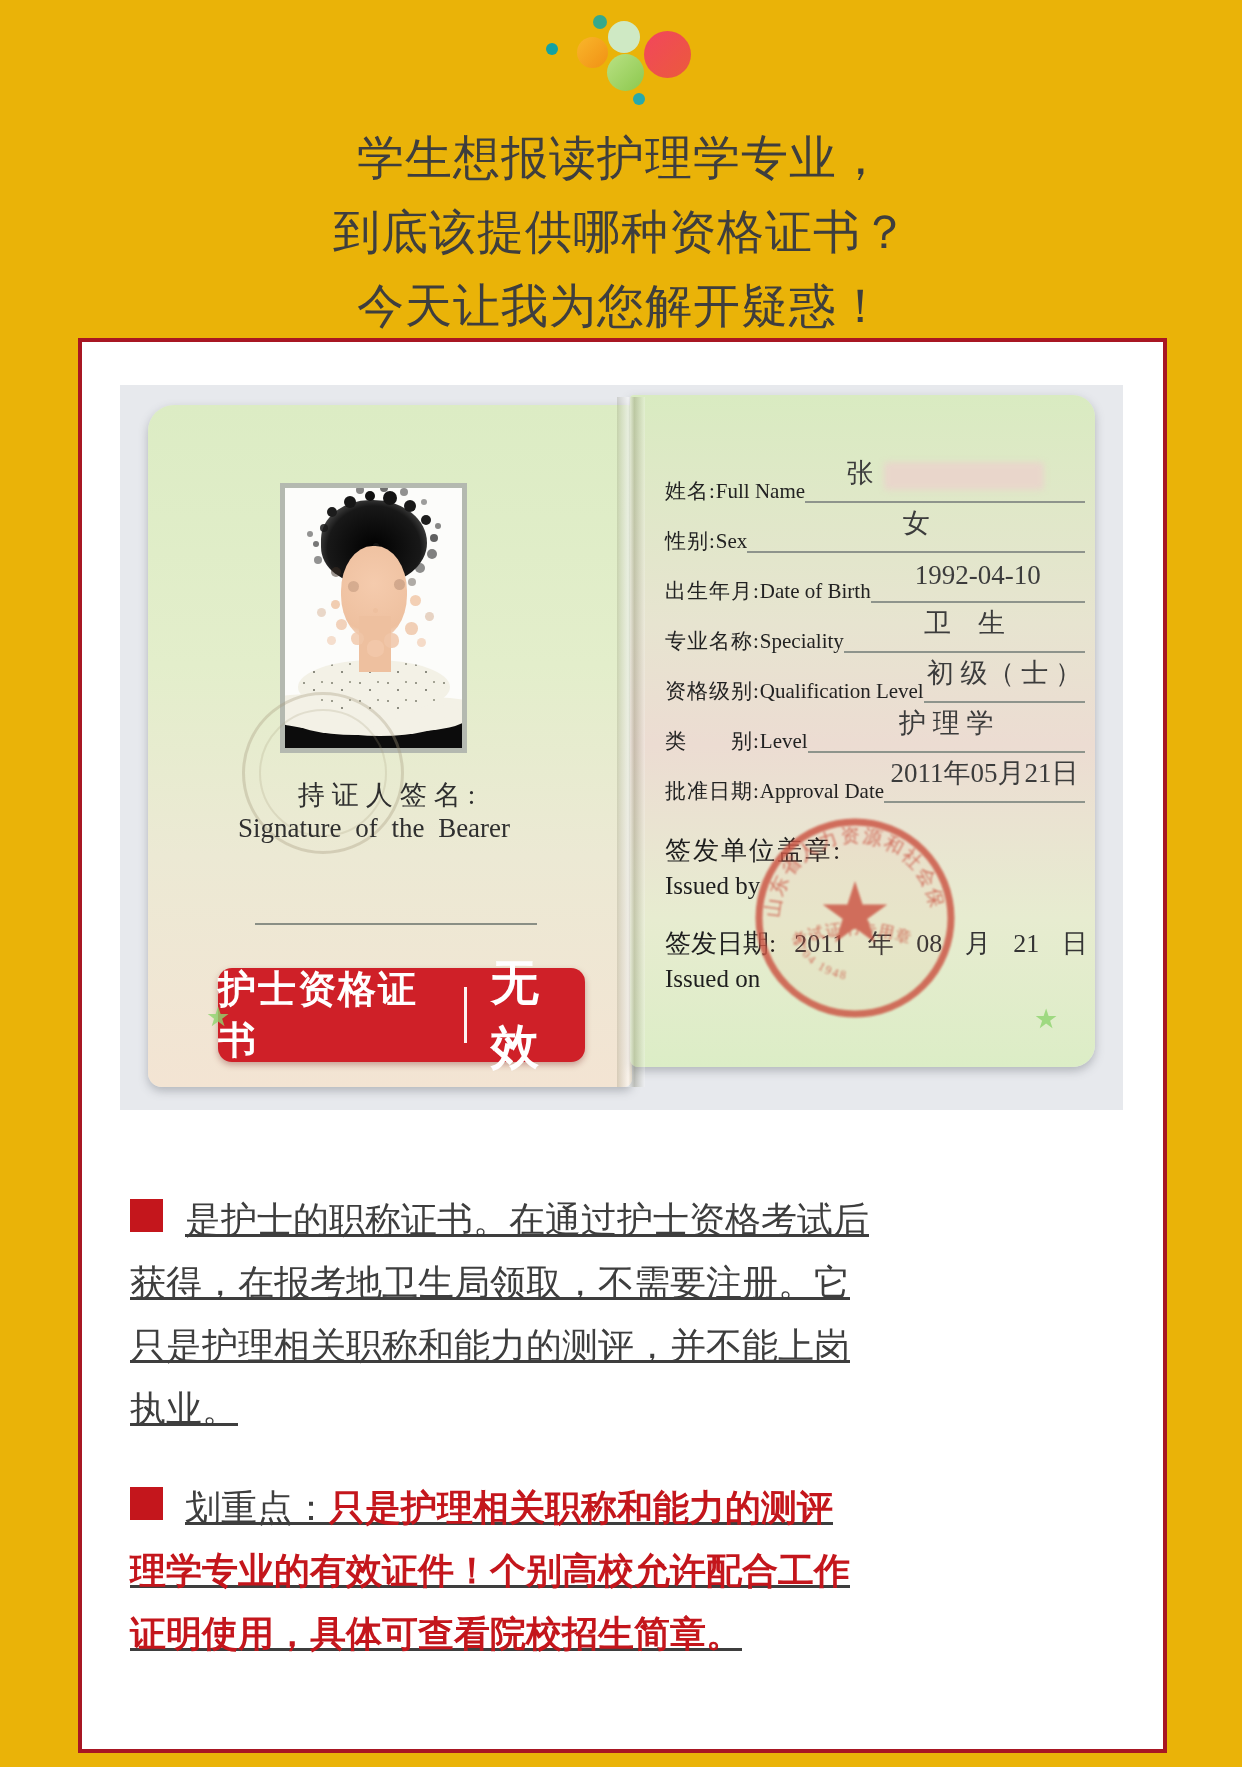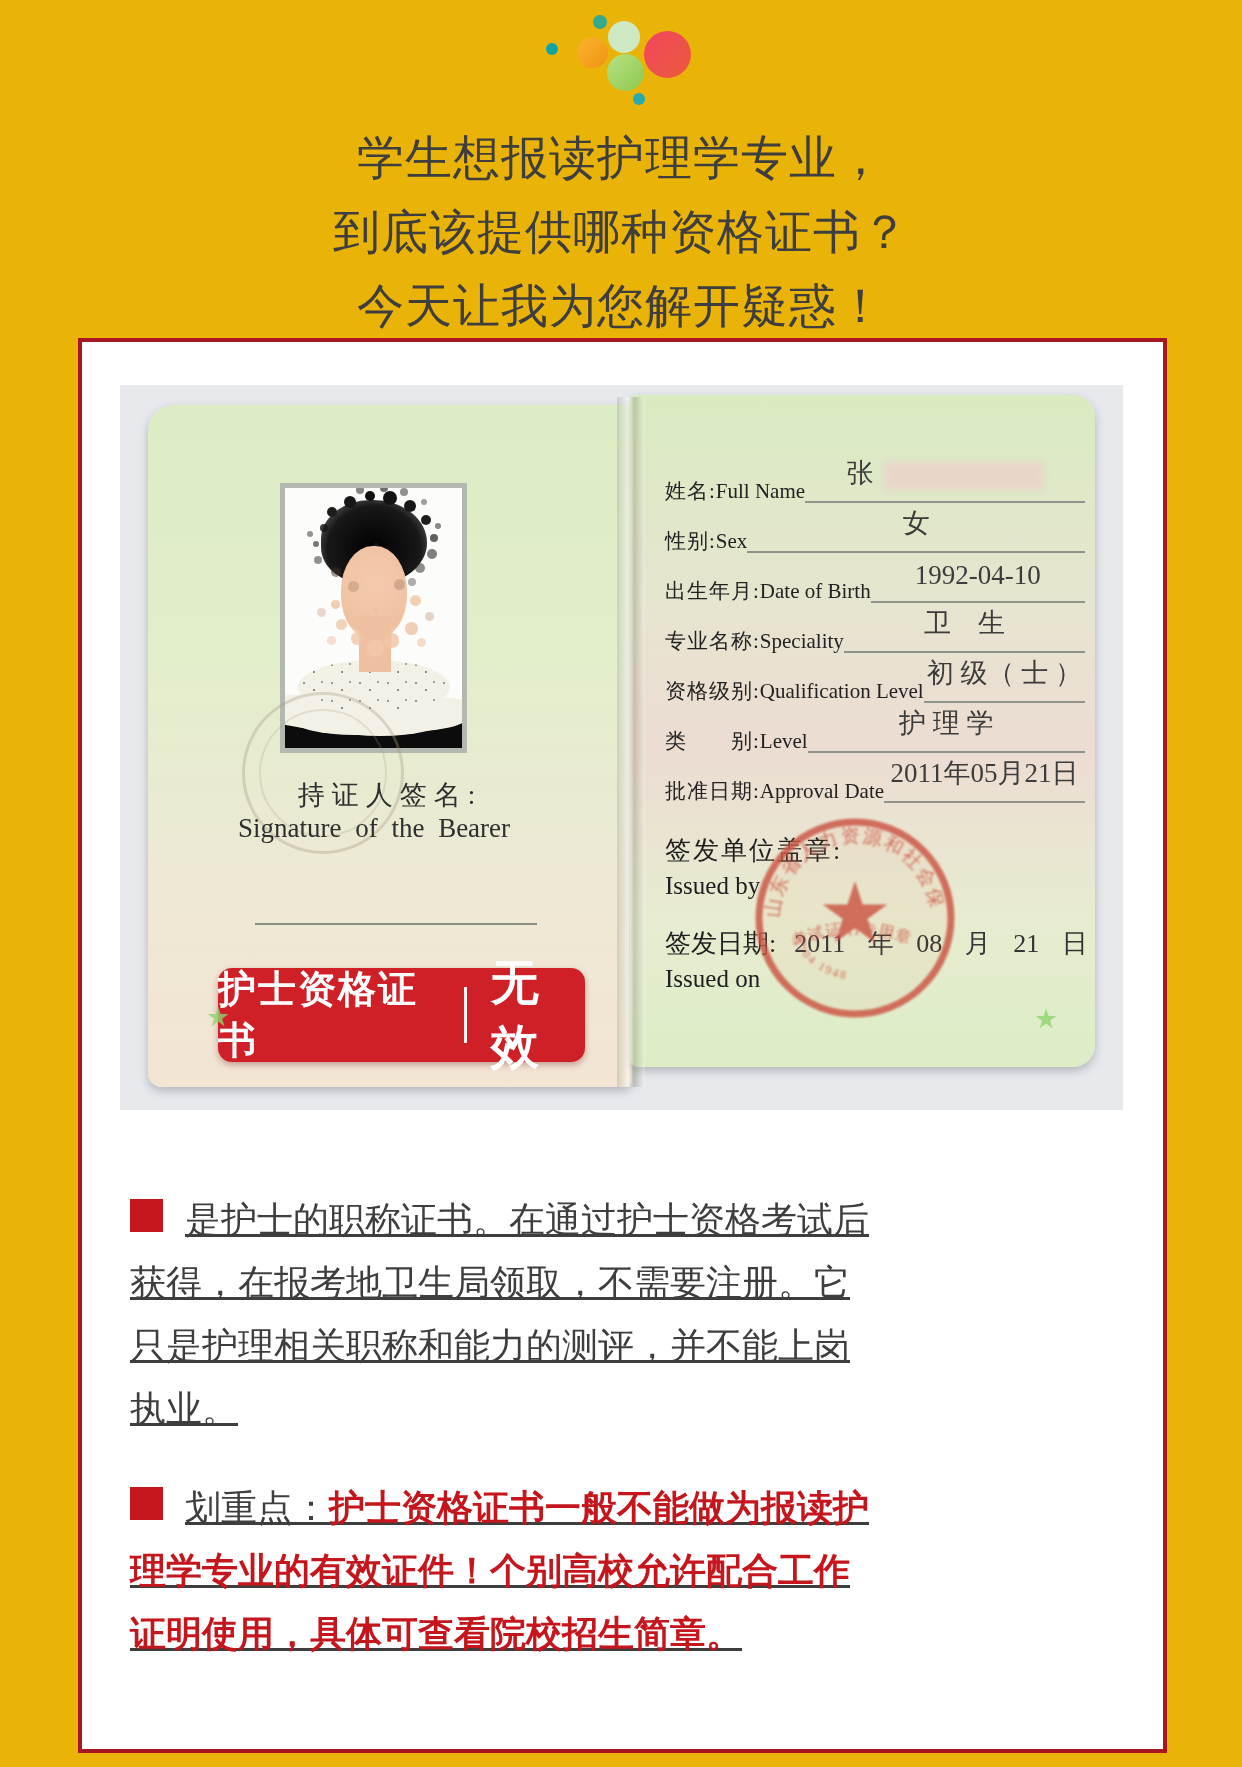--- a/index.html
+++ b/index.html
@@ -286,19 +286,19 @@
     </div>
 
     <div class="para para-1">
       <div><span class="bullet"></span><span>是护士的职称证书。在通过护士资格考试后</span></div>
       <div>获得，在报考地卫生局领取，不需要注册。它</div>
       <div>只是护理相关职称和能力的测评，并不能上岗</div>
       <div>执业。</div>
     </div>
 
     <div class="para para-2">
-      <div><span class="bullet"></span><span>划重点：</span><span class="hl">护士资格证书一般不能做为报读护</span></div>
+      <div><span class="bullet"></span><span>划重点：</span><span class="hl">只是护理相关职称和能力的测评</span></div>
       <div class="hl">理学专业的有效证件！个别高校允许配合工作</div>
       <div class="hl">证明使用，具体可查看院校招生简章。</div>
     </div>
 
   </div>
 </div>
 
 </body></html>

